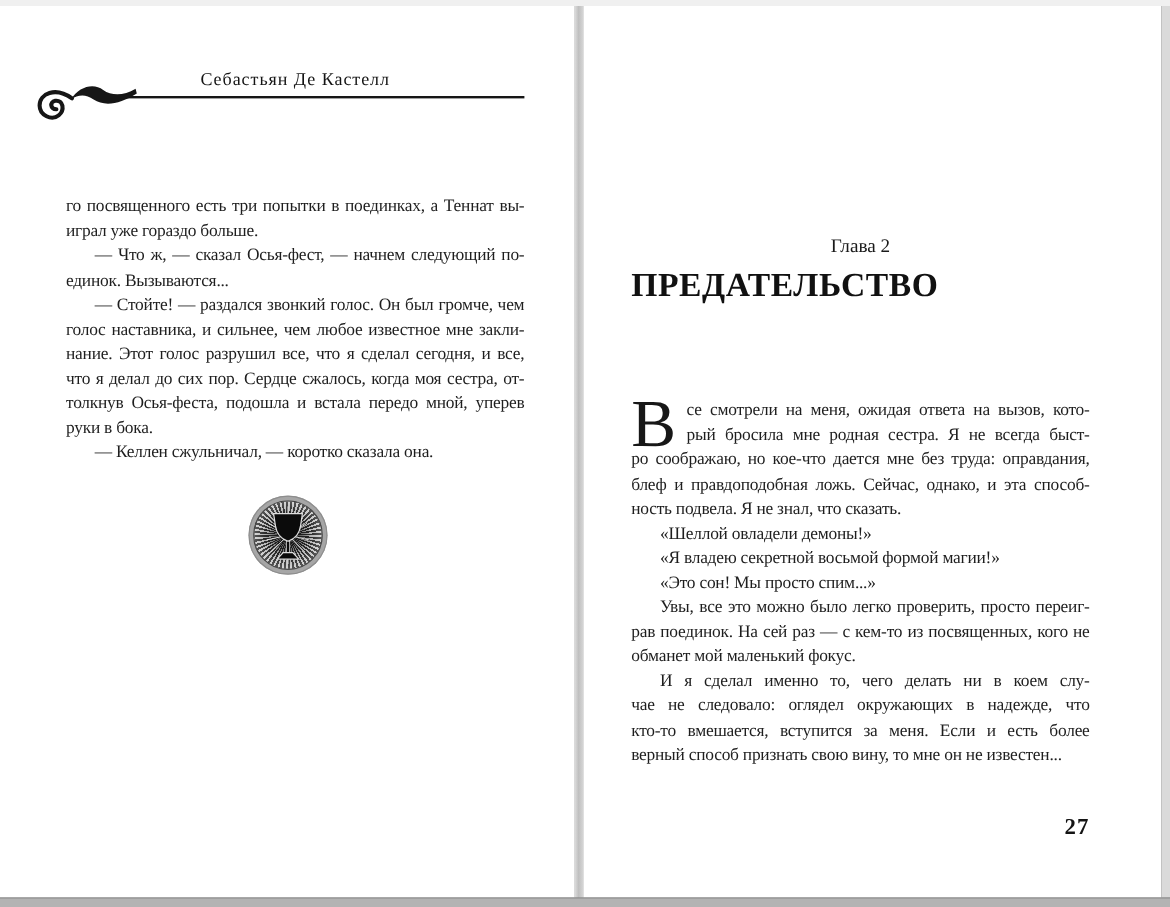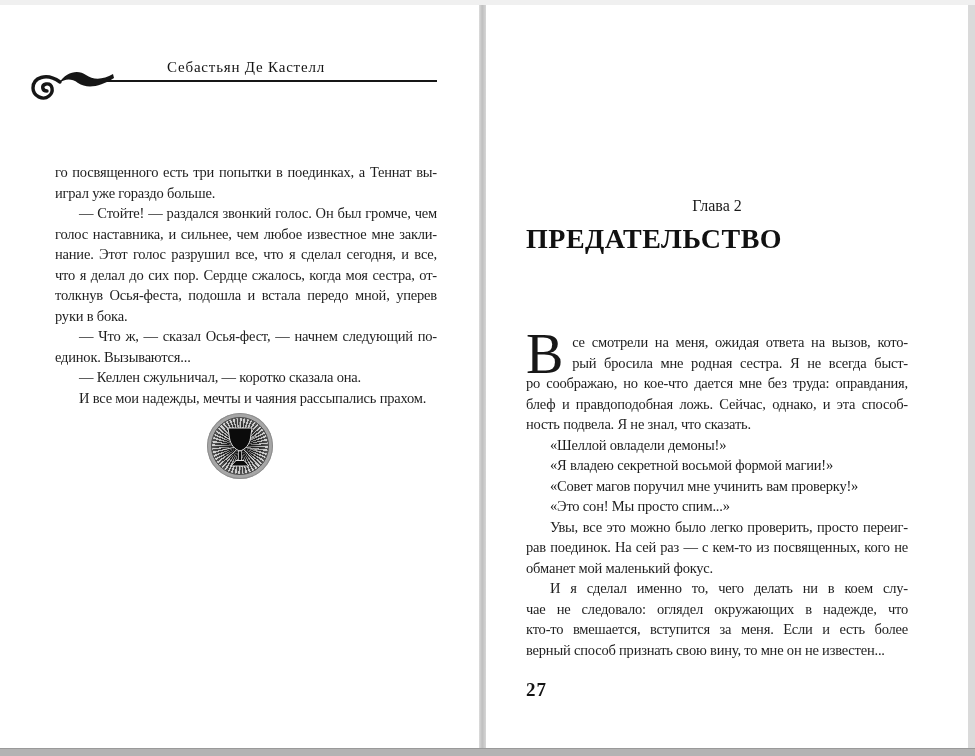--- a/index.html
+++ b/index.html
@@ -38,21 +38,21 @@
   .line.indent { text-indent:24px; }
   .dropcap {
     float:left; font-size:56px; line-height:44px; height:41px;
     padding:0 9px 0 0; color:#171717;
   }
 
   
   .chapter-label { position:absolute; left:40px; top:192px; width:382px; text-align:center; font-size:16px; color:#1a1a1a; }
   .chapter-title { position:absolute; left:40px; top:218px; width:382px; text-align:left;
                    font-size:28px; font-weight:bold; letter-spacing:0.5px; color:#111; }
-  .page-number { position:absolute; left:40px; top:674px; width:382px; text-align:left;
+  .page-number { position:absolute; left:40px; top:674px; width:382px; text-align:right;
                  font-size:19px; font-weight:bold; letter-spacing:1px; color:#141414; }
 
   
   .emblem { position:absolute; left:207px; top:408px; width:66px; height:66px;
             border-radius:50%; background:#a6a6a6; box-shadow:inset 0 0 0 1px #8d8d8d; }
   .emblem .rays {
     position:absolute; inset:4px; border-radius:50%;
     background:repeating-conic-gradient(#d7d7d7 0deg 3.5deg,#303030 3.5deg 7.5deg);
     border:1px solid #1c1c1c;
   }
@@ -76,36 +76,33 @@
       <path d="M84,13 C70,22 57,24 48,18 C41,13 35,14 29,18 C36,7 48,4 56,10 C63,15 73,15 83,9 Z" fill="#161616"></path>
       <path d="M30,17 C16,7 3,13 3,23 C3,31 13,36 19,31 C24,27 23,18 16,19 C11,20 12,26 17,26" fill="none" stroke="#161616" stroke-width="3.4" stroke-linecap="round"></path>
     </svg>
 
     <div class="text-block text-left">
         <div class="para">
           <div class="line">го посвященного есть три попытки в поединках, а Теннат вы-</div>
           <div class="line last">играл уже гораздо больше.</div>
         </div>
         <div class="para">
+          <div class="line indent">— Что ж, — сказал Осья-фест, — начнем следующий по-</div>
+          <div class="line last">единок. Вызываются...</div>
+        </div>
+        <div class="para">
           <div class="line indent">— Стойте! — раздался звонкий голос. Он был громче, чем</div>
           <div class="line">голос наставника, и сильнее, чем любое известное мне закли-</div>
           <div class="line">нание. Этот голос разрушил все, что я сделал сегодня, и все,</div>
           <div class="line">что я делал до сих пор. Сердце сжалось, когда моя сестра, от-</div>
           <div class="line">толкнув Осья-феста, подошла и встала передо мной, уперев</div>
           <div class="line last">руки в бока.</div>
         </div>
         <div class="para">
-          <div class="line indent">— Что ж, — сказал Осья-фест, — начнем следующий по-</div>
-          <div class="line last">единок. Вызываются...</div>
-        </div>
-        <div class="para">
           <div class="line last indent">— Келлен сжульничал, — коротко сказала она.</div>
-        </div>
-        <div class="para">
-          <div class="line last indent">И все мои надежды, мечты и чаяния рассыпались прахом.</div>
         </div>
       </div>
 
     <div class="emblem">
       <div class="rays"></div>
       <div class="vignette"></div>
       <svg width="40" height="52" viewBox="0 0 40 52">
         <g stroke="#e3e3e3" stroke-width="0.8">
           <line x1="20" y1="26" x2="4" y2="16"></line>
             <line x1="20" y1="26" x2="36" y2="16"></line>
@@ -138,23 +135,20 @@
           <div class="line">блеф и правдоподобная ложь. Сейчас, однако, и эта способ-</div>
           <div class="line last">ность подвела. Я не знал, что сказать.</div>
         </div>
         <div class="para">
           <div class="line last indent">«Шеллой овладели демоны!»</div>
         </div>
         <div class="para">
           <div class="line last indent">«Я владею секретной восьмой формой магии!»</div>
         </div>
         <div class="para">
-          <div class="line last indent">«Совет магов поручил мне учинить вам проверку!»</div>
-        </div>
-        <div class="para">
           <div class="line last indent">«Это сон! Мы просто спим...»</div>
         </div>
         <div class="para">
           <div class="line indent">Увы, все это можно было легко проверить, просто переиг-</div>
           <div class="line">рав поединок. На сей раз — с кем-то из посвященных, кого не</div>
           <div class="line last">обманет мой маленький фокус.</div>
         </div>
         <div class="para">
           <div class="line indent">И я сделал именно то, чего делать ни в коем слу-</div>
           <div class="line">чае не следовало: оглядел окружающих в надежде, что</div>

